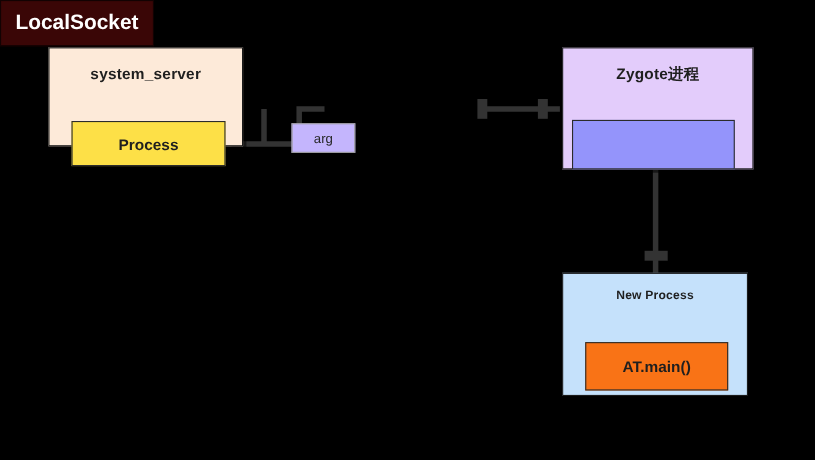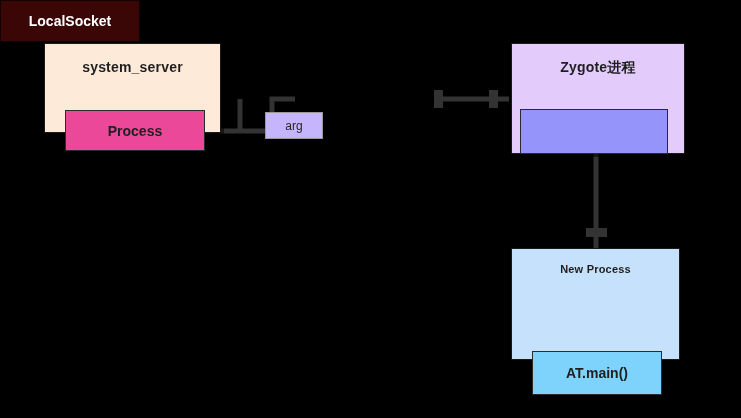--- a/index.html
+++ b/index.html
@@ -53,40 +53,40 @@
   }
   #system-server .node-title {
     top: 15px;
     font-size: 14px;
   }
   #process-inner {
     left: 20px;
     top: 66px;
     width: 140px;
     height: 41px;
-    background: #ec4899;
+    background: #fde047;
     font-size: 14px;
   }
 
   
   #local-socket {
     left: 295px;
     top: 79px;
     width: 138px;
     height: 40px;
     background: #3a0606;
     border: 1px solid #120202;
     display: flex;
     align-items: center;
     justify-content: center;
     box-shadow: 3px 3px 0 rgba(0,0,0,0.6);
   }
   #local-socket .ls-label {
     color: #ffffff;
-    font-size: 14px;
+    font-size: 19px;
     font-weight: bold;
   }
 
   
   #zygote {
     left: 511px;
     top: 43px;
     width: 174px;
     height: 111px;
     background: #e3ccfb;
@@ -113,23 +113,22 @@
   }
   #new-process .node-title {
     top: 14px;
     font-size: 11px;
   }
   #atmain-inner {
     left: 20px;
     top: 62px;
     width: 130px;
     height: 44px;
-    background: #7dd3fc;
-    font-size: 14px;
-    margin-top: 40px;
+    background: #f97316;
+    font-size: 14px;
   }
 
   
   #arg-label {
     position: absolute;
     left: 265px;
     top: 112px;
     width: 56px;
     height: 25px;
     background: #c4b5fd;

